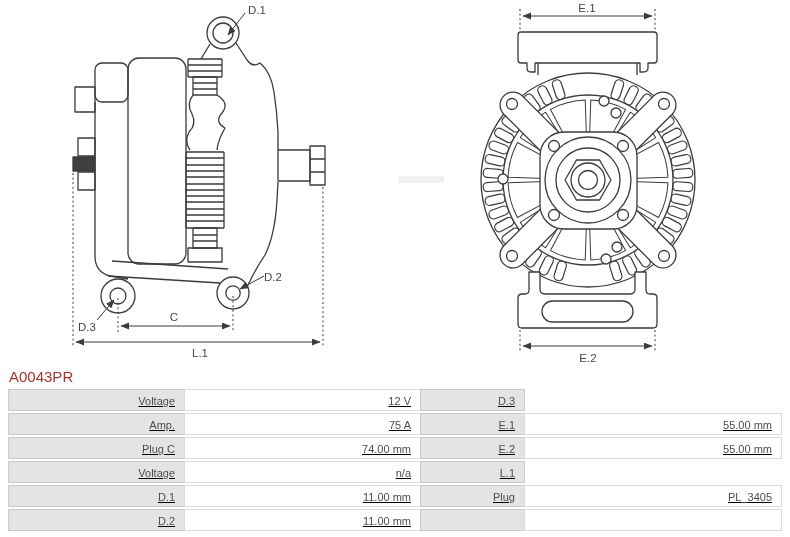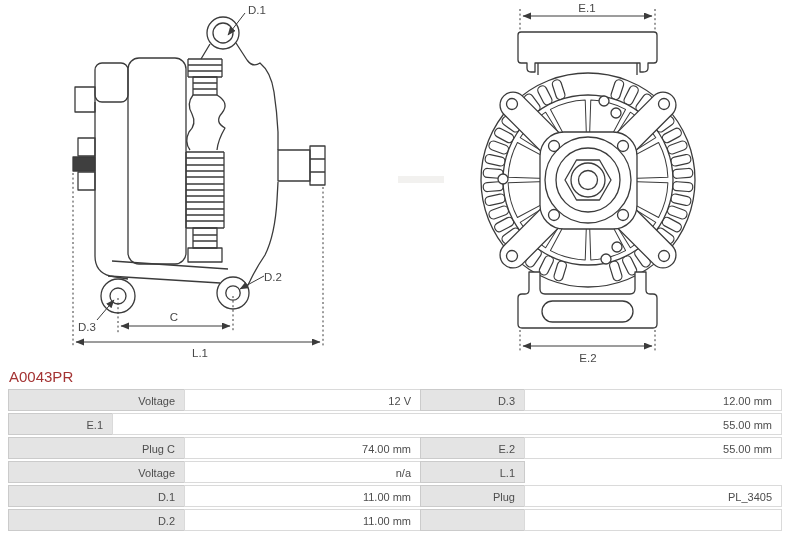--- a/index.html
+++ b/index.html
@@ -2,21 +2,21 @@
 <html><head>
 <meta charset="utf-8">
 <style>
   html,body{margin:0;padding:0;background:#fff;}
   .page{position:relative;width:790px;height:537px;background:#fff;overflow:hidden;
         font-family:"Liberation Sans","DejaVu Sans",sans-serif;}
   .views{display:block;}
   svg text{fill:#474747;stroke:none;font-size:11.5px;font-family:"Liberation Sans","DejaVu Sans",sans-serif;}
   .part-number{margin:2px 8px 4px 9px;font-size:15px;line-height:17px;color:#a43333;font-weight:400;}
   .spec-table{margin:0 8px;}
-  .spec-row{display:flex;margin-bottom:2px;}
+  .spec-row{display:flex;margin-bottom:2px;text-decoration:underline;}
   .spec-cell{box-sizing:border-box;height:22px;line-height:20px;padding:1px 9px 1px 0;
              font-size:11px;color:#4d4d4d;text-align:right;border:1px solid #dadada;
              background:#fff;margin-left:-1px;overflow:hidden;white-space:nowrap;}
   .spec-cell:first-child{margin-left:0;}
   .spec-cell.lab{background:#e4e4e4;border-color:#cbcbcb;}
   .w1{width:177px;} .w2{width:237px;text-align:right;} .w3{width:105px;} .w4{flex:1;}
 </style>
 </head>
 <body>
 
@@ -184,23 +184,24 @@
     </g>
   </svg>
 
   <div class="part-number">A0043PR</div>
 
   <div class="spec-table">
     <div class="spec-row">
       <div class="spec-cell lab w1">Voltage</div>
       <div class="spec-cell w2">12 V</div>
       <div class="spec-cell lab w3">D.3</div>
-      <div class="spec-cell w4">12.00 mm</div>
-    </div>
-    <div class="spec-row">
+    </div>
+    <div class="spec-row">
+      <div class="spec-cell lab w1">Amp.</div>
+      <div class="spec-cell w2">75 A</div>
       <div class="spec-cell lab w3">E.1</div>
       <div class="spec-cell w4">55.00 mm</div>
     </div>
     <div class="spec-row">
       <div class="spec-cell lab w1">Plug C</div>
       <div class="spec-cell w2">74.00 mm</div>
       <div class="spec-cell lab w3">E.2</div>
       <div class="spec-cell w4">55.00 mm</div>
     </div>
     <div class="spec-row">

